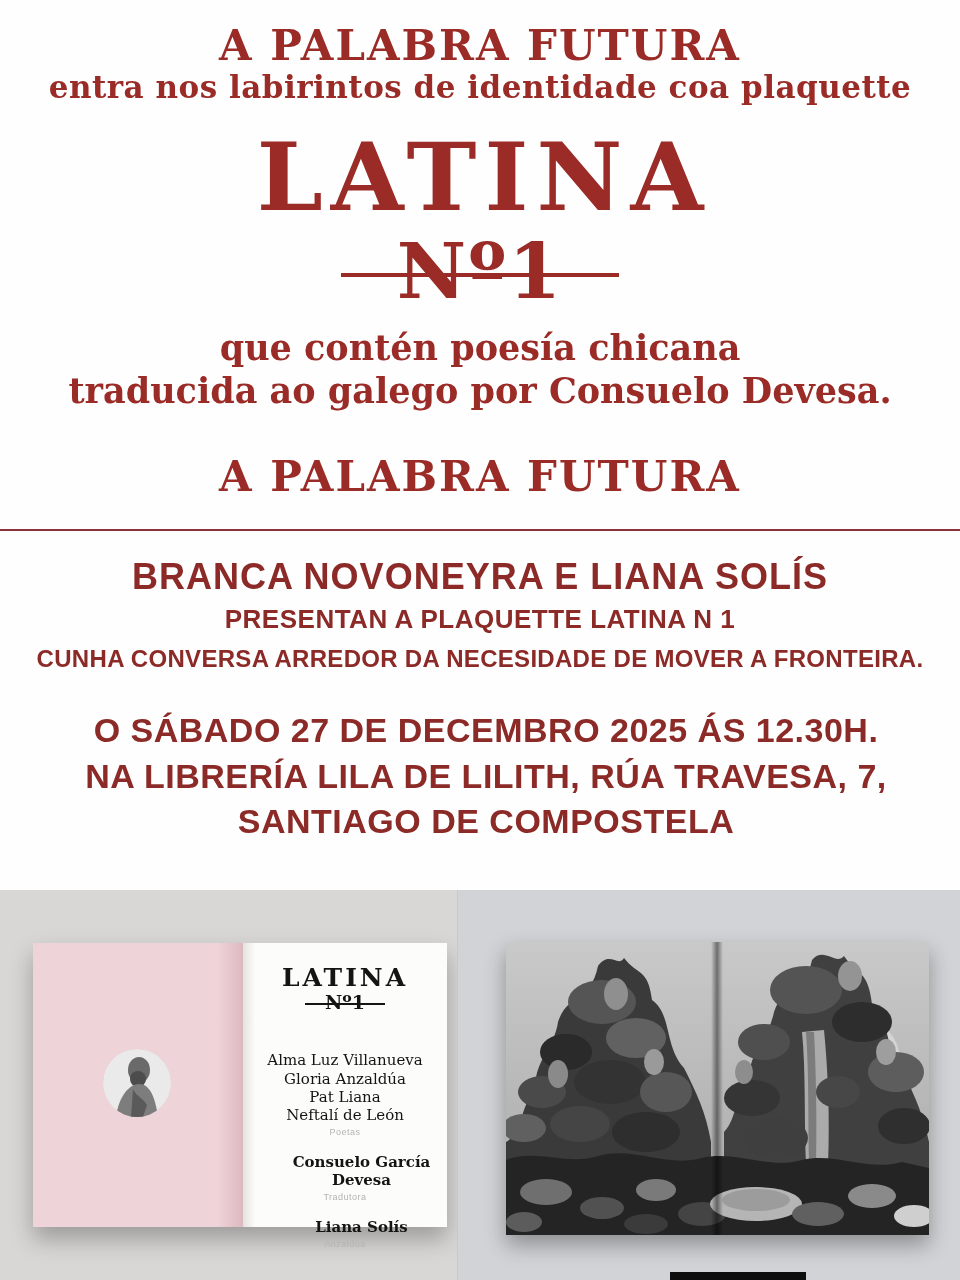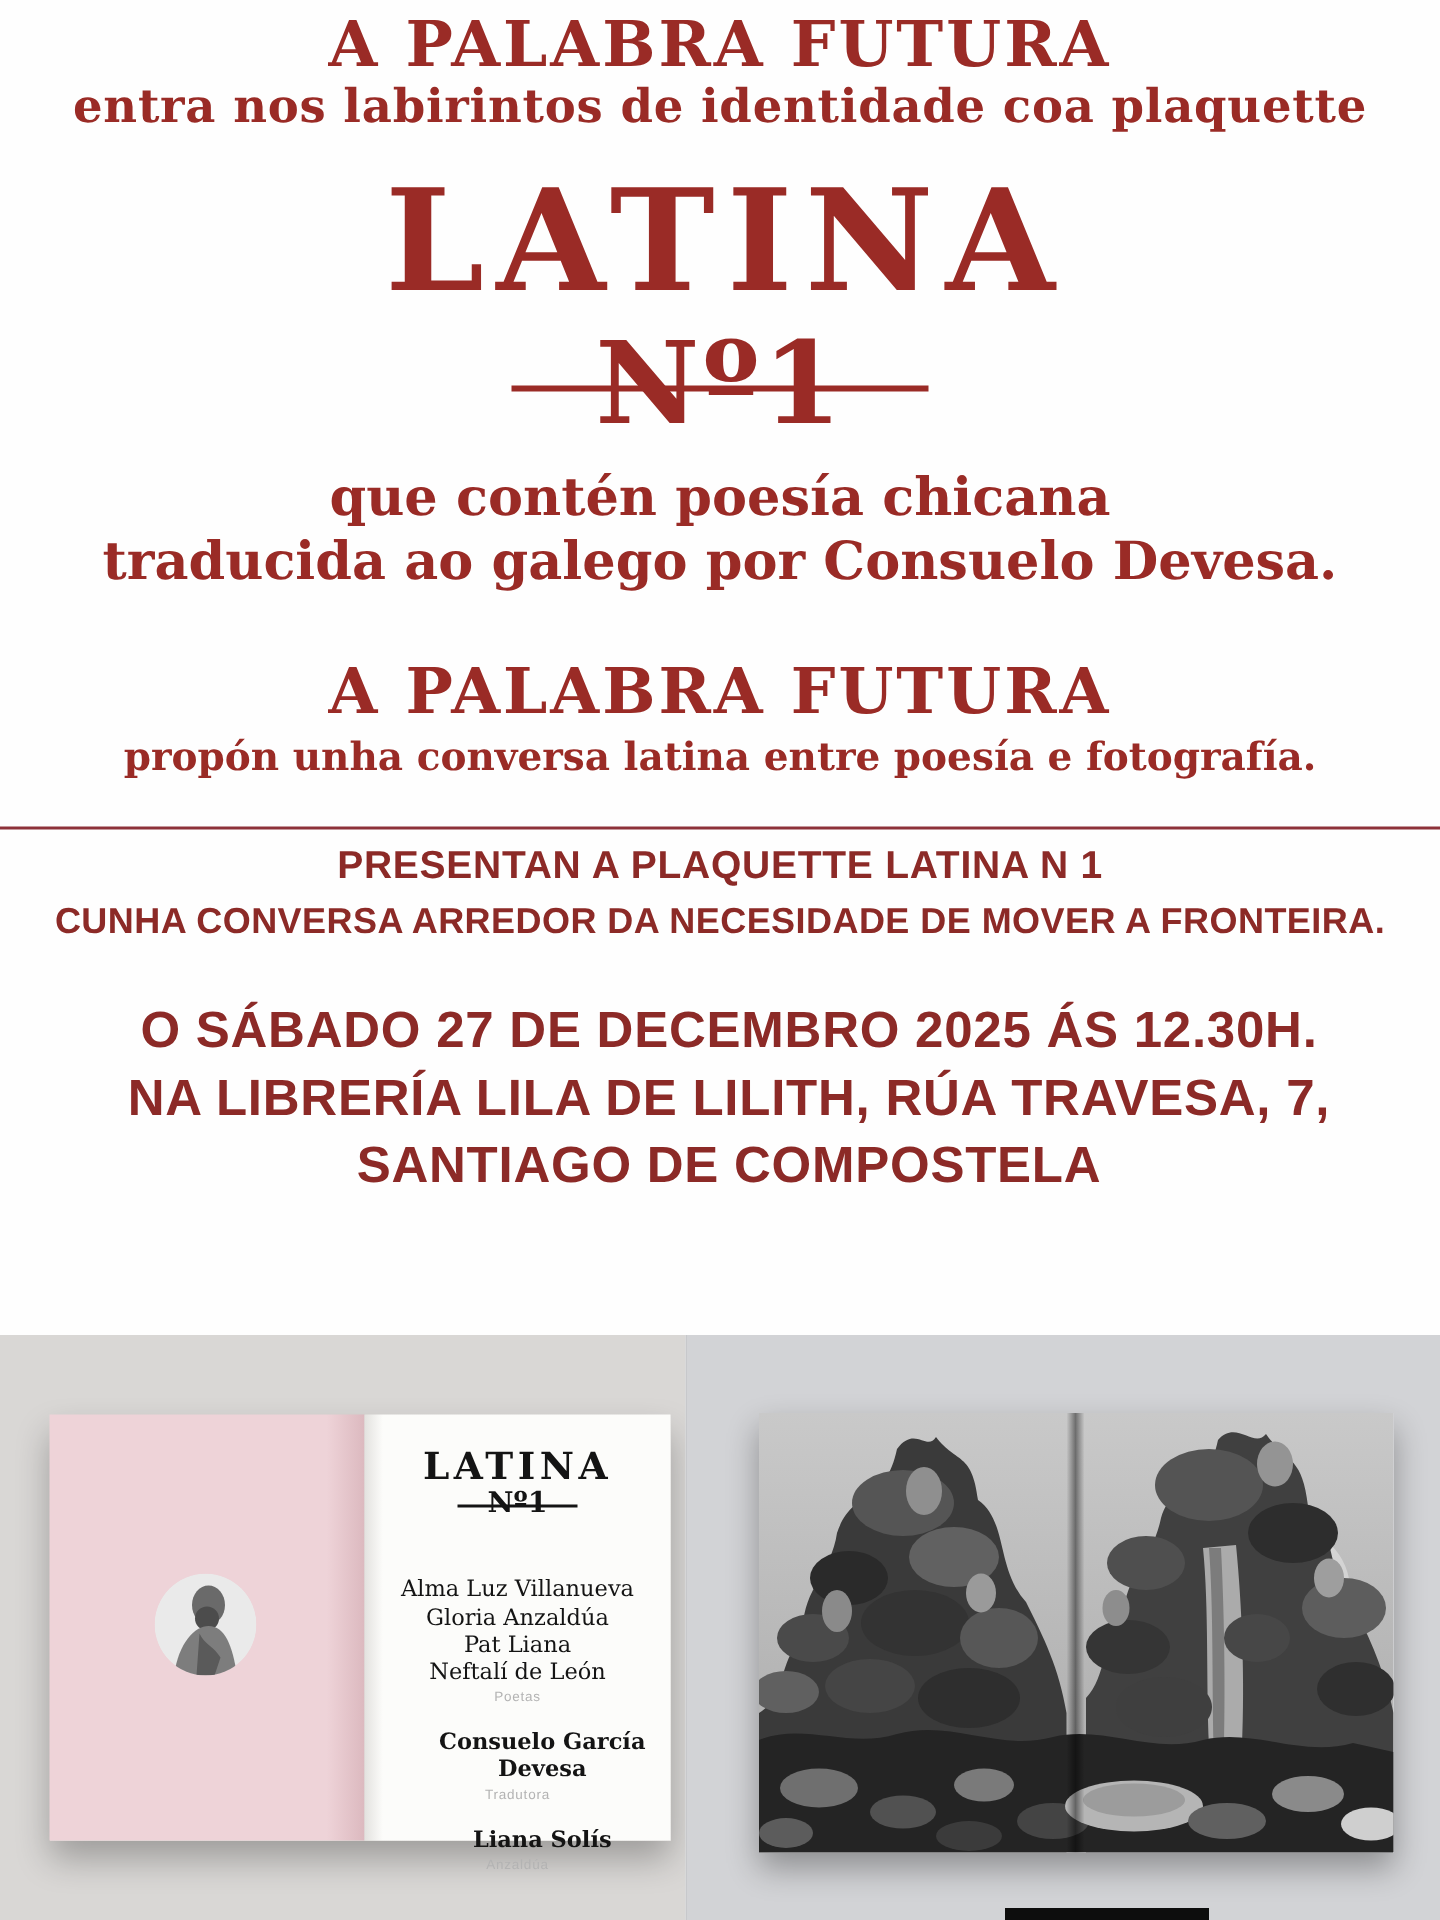--- a/index.html
+++ b/index.html
@@ -14,21 +14,21 @@
     --label-gray:#b3b3b3;
   }
   html,body{margin:0;padding:0;}
   body{
     width:960px;height:1280px;overflow:hidden;background:#fff;
     font-family:"DejaVu Serif", serif;
   }
   .poster{width:960px;height:1280px;display:flex;flex-direction:column;}
 
   
-  .top{height:890px;background:#fefefe;text-align:center;box-sizing:border-box;padding-top:8px;}
+  .top{height:890px;background:#fefefe;text-align:center;box-sizing:border-box;padding-top:24px;}
   .kicker1{
     font-size:42px;font-weight:700;color:var(--accent);
     letter-spacing:2px;line-height:1.05;
   }
   .kicker2{
     font-size:31px;font-weight:700;color:var(--accent);
     letter-spacing:0.5px;line-height:1.15;margin-top:2px;
   }
   .big-title{
     font-size:94px;font-weight:700;color:var(--accent);
@@ -136,24 +136,24 @@
         <span class="issue-text">Nº1</span>
       </span>
     </div>
 
     <div class="body-lines">
       <div class="body-line">que contén poesía chicana</div>
       <div class="body-line">traducida ao galego por Consuelo Devesa.</div>
     </div>
 
     <div class="subhead1">A PALABRA FUTURA</div>
-    <div class="subhead2">propón unha conversa latina entre poesía e fotografía.</div>
 
     <hr class="rule">
 
+    <div class="sans presenters">BRANCA NOVONEYRA E LIANA SOLÍS</div>
     <div class="sans action">PRESENTAN A PLAQUETTE LATINA N 1</div>
     <div class="sans topic">CUNHA CONVERSA ARREDOR DA NECESIDADE DE MOVER A FRONTEIRA.</div>
 
     <div class="sans when-where">
       <div>O SÁBADO 27 DE DECEMBRO 2025 ÁS 12.30H.</div>
       <div>NA LIBRERÍA LILA DE LILITH, RÚA TRAVESA, 7,</div>
       <div>SANTIAGO DE COMPOSTELA</div>
     </div>
   </div>
 

